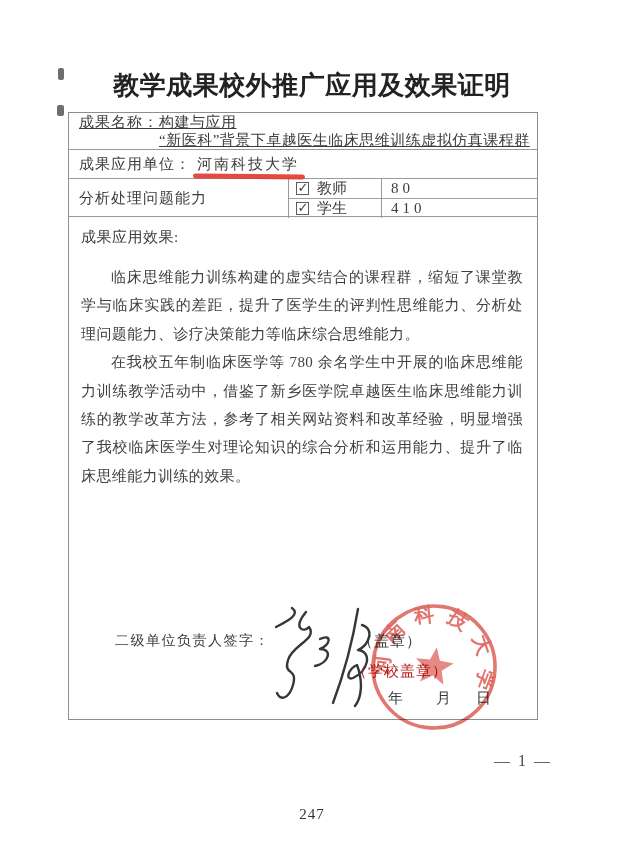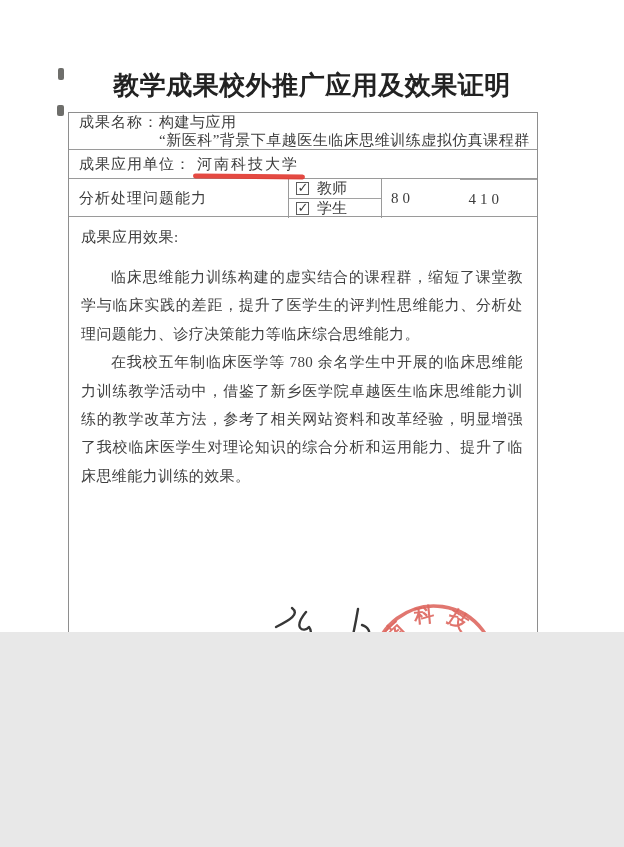--- a/index.html
+++ b/index.html
@@ -1,20 +1,20 @@
 <!DOCTYPE html>
 <html><head>
 <meta charset="utf-8">
 <style>
   * { margin: 0; padding: 0; box-sizing: border-box; }
   html, body { background: #e8e8e8; }
   body { font-family: "Liberation Serif", "DejaVu Serif", serif; }
   .page {
     position: relative;
-    width: 624px; height: 632px;
+    width: 624px; height: 847px;
     margin: 0 auto;
     background: #ffffff;
     overflow: hidden;
     color: #3c3c3c;
   }
   
   .artifact { position: absolute; background: #4a4a46; border-radius: 2px; opacity: .8; }
   .artifact.a1 { left: 58px; top: 68px; width: 6px; height: 12px; }
   .artifact.a2 { left: 57px; top: 105px; width: 7px; height: 11px; }
 
@@ -26,40 +26,40 @@
   }
 
   .doc-table {
     position: absolute; left: 68px; top: 112px;
     width: 470px; height: 608px;
     border: 1.6px solid #8e8e8e;
     display: flex; flex-direction: column;
     font-size: 15px;
   }
   .row { border-top: 1.4px solid #9a9a9a; }
-  .row:first-child { border-top: none; }
+  .row:first-child { border-top: none; text-decoration: underline; }
 
   .r1 { height: 36px; display: flex; padding: 1px 4px 0 10px; line-height: 17.5px; }
   .r1 .lbl { white-space: nowrap; letter-spacing: 1px; }
   .r1 .val { flex: 1; }
   .r1 .val div { letter-spacing: 0.5px; }
 
   .r2 { height: 29px; display: flex; align-items: center; padding: 0 4px 0 10px; }
   .r2 .lbl { letter-spacing: 1px; white-space: nowrap; margin-right: 6px; }
   .r2 .val { position: relative; display: inline-block; letter-spacing: 2px; }
   .red-underline {
     position: absolute; left: -4px; right: -6px; bottom: -5px; height: 5px;
     background: #e23b32; border-radius: 3px; transform: rotate(0.5deg);
     opacity: .92;
   }
 
   .r3 { height: 38px; display: grid; grid-template-columns: 219px 93px 1fr; }
   .r3 .c-left { display: flex; align-items: center; padding-left: 10px; letter-spacing: 1px; }
   .r3 .c-mid { border-left: 1.4px solid #9a9a9a; display: flex; flex-direction: column; }
-  .r3 .c-right { border-left: 1.4px solid #9a9a9a; display: flex; }
+  .r3 .c-right { border-left: 1.4px solid #9a9a9a; display: flex; flex-direction: column; }
   .r3 .sub { flex: 1; display: flex; align-items: center; padding-left: 7px; }
   .r3 .sub + .sub { border-top: 1.2px solid #a2a2a2; }
   .r3 .num { letter-spacing: 4px; padding-left: 9px; }
   .cbx {
     width: 13px; height: 13px; border: 1.5px solid #5c5c5c;
     display: inline-flex; align-items: center; justify-content: center;
     margin-right: 8px; position: relative; flex: none;
   }
   .cbx span { font-size: 13px; line-height: 1; color: #3c3c3c; margin-top: -3px; margin-left: 1px; font-family: "DejaVu Sans", sans-serif; }
 

